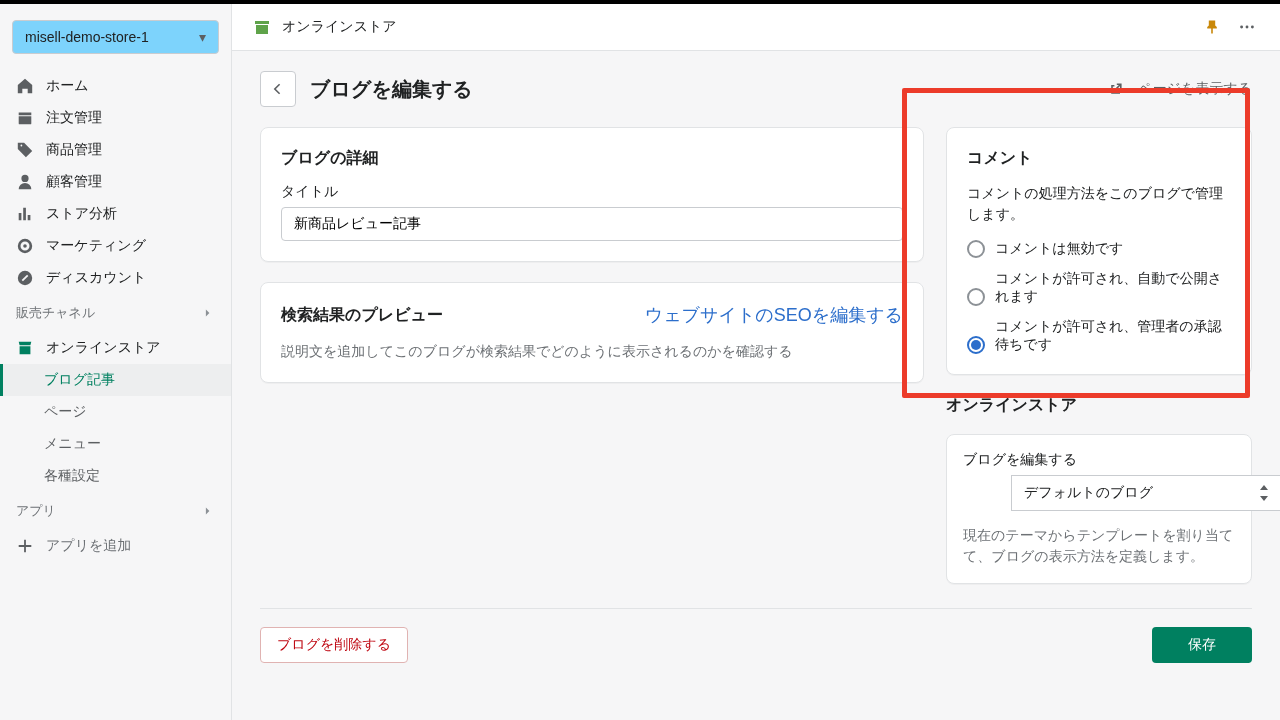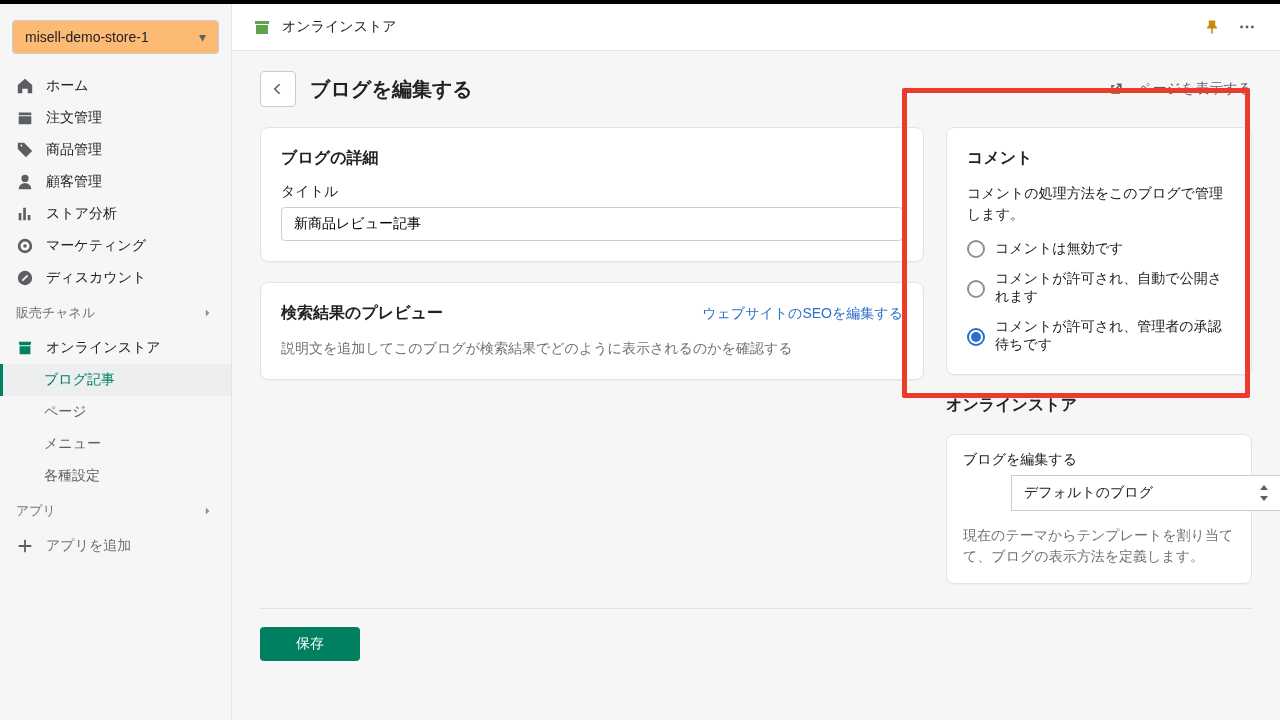--- a/index.html
+++ b/index.html
@@ -1,19 +1,19 @@
 <!DOCTYPE html>
 <html><head>
 <meta charset="utf-8">
 <style>
 *{box-sizing:border-box;margin:0;padding:0;}
 body{font-family:-apple-system,BlinkMacSystemFont,"Segoe UI","Hiragino Kaku Gothic Pro","Meiryo",sans-serif;background:#f6f6f7;color:#202223;font-size:14px;}
 .app{display:flex;height:720px;width:1280px;position:relative;background:#f6f6f7;border-top:4px solid #000;}
 .sidebar{width:232px;background:#f6f6f7;border-right:1px solid #e1e3e5;display:flex;flex-direction:column;padding-top:8px;}
-.store-select{margin:8px 12px 16px;padding:8px 12px;border:1px solid #c9ccd0;border-radius:4px;background:#fdba74;display:flex;align-items:center;justify-content:space-between;cursor:pointer;}
+.store-select{margin:8px 12px 16px;padding:8px 12px;border:1px solid #c9ccd0;border-radius:4px;background:#7dd3fc;display:flex;align-items:center;justify-content:space-between;cursor:pointer;}
 .store-select .caret{color:#5c5f62;}
 .nav-item{display:flex;align-items:center;padding:7px 16px;cursor:pointer;color:#202223;gap:12px;}
 .nav-item.sub{padding-left:44px;color:#5c5f62;font-size:14px;}
 .nav-item.sub.active{background:#edeeef;color:#008060;font-weight:500;position:relative;}
 .nav-item.sub.active::before{content:"";position:absolute;left:0;top:0;bottom:0;width:3px;background:#008060;}
 .nav-section{display:flex;align-items:center;justify-content:space-between;padding:10px 16px;color:#6d7175;font-size:13px;cursor:pointer;}
 .nav-icon{width:18px;height:18px;display:inline-flex;align-items:center;justify-content:center;color:#5c5f62;}
 .nav-icon svg{width:18px;height:18px;}
 .main{flex:1;display:flex;flex-direction:column;overflow:auto;}
 .topbar{display:flex;align-items:center;padding:10px 20px;background:#fff;border-bottom:1px solid #e1e3e5;gap:10px;}
@@ -26,23 +26,23 @@
 .page-title{font-size:20px;font-weight:600;}
 .view-link{margin-left:auto;color:#5c5f62;display:flex;align-items:center;gap:14px;font-size:14px;}
 .columns{display:flex;gap:22px;align-items:flex-start;}
 .col-main{flex:1;min-width:0;}
 .col-side{width:306px;}
 .card{background:#fff;border:1px solid #e1e3e5;border-radius:8px;padding:20px;margin-bottom:20px;box-shadow:0 1px 0 rgba(0,0,0,0.03);}
 .card h3{font-size:16px;font-weight:600;margin-bottom:14px;}
 .field-label{font-size:14px;margin-bottom:6px;color:#202223;}
 .text-input{width:100%;padding:8px 12px;border:1px solid #c9ccd0;border-radius:4px;font-size:14px;}
 .card-row{display:flex;justify-content:space-between;align-items:center;margin-bottom:14px;}
-.link{color:#2c6ecb;cursor:pointer;font-size:14px;}
+.link{color:#2c6ecb;cursor:pointer;font-size:18px;}
 .desc{color:#6d7175;line-height:1.5;}
-.radio-item{display:flex;align-items:center;gap:10px;margin-bottom:12px;cursor:pointer;}
+.radio-item{display:flex;align-items:flex-end;gap:10px;margin-bottom:12px;cursor:pointer;}
 .radio-item:last-child{margin-bottom:0;}
 .radio{width:18px;height:18px;border:2px solid #8c9196;border-radius:50%;flex-shrink:0;margin-top:1px;position:relative;}
 .radio.checked{border-color:#2c6ecb;}
 .radio.checked::after{content:"";position:absolute;inset:2px;background:#2c6ecb;border-radius:50%;}
 .side-subhead{font-size:14px;font-weight:400;margin-bottom:14px;line-height:1.5;}
 .select{width:100%;padding:8px 12px;border:1px solid #c9ccd0;border-radius:0;background:#fff;display:flex;justify-content:space-between;align-items:center;cursor:pointer;margin-bottom:14px;margin-left:48px;}
 .highlight{position:absolute;border:5px solid #ec3b2a;border-radius:2px;pointer-events:none;}
 .os-section-title{font-size:16px;font-weight:600;margin:12px 0 18px;}
 .footer{display:flex;justify-content:space-between;padding-top:18px;border-top:1px solid #e1e3e5;margin-top:4px;}
 .btn-outline{padding:8px 16px;border:1px solid #e0b3b2;color:#bf0711;background:#fff;border-radius:4px;cursor:pointer;font-size:14px;}
@@ -245,19 +245,20 @@
                     <path d="M6 0l4 5H2zM6 16l-4-5h8z"></path>
                   </svg>
               </div>
               <p class="desc" style="font-size:14px;">現在のテーマからテンプレートを割り当てて、ブログの表示方法を定義します。</p>
             </div>
           </div>
         </div>
       </div>
 
       <div class="footer">
+        <button class="btn-outline">ブログを削除する</button>
         <button class="btn-primary">保存</button>
       </div>
     </div>
   </main>
 
   <div class="highlight" style="left:902px;top:84px;width:348px;height:310px;"></div>
 </div>
 
 </body></html>

